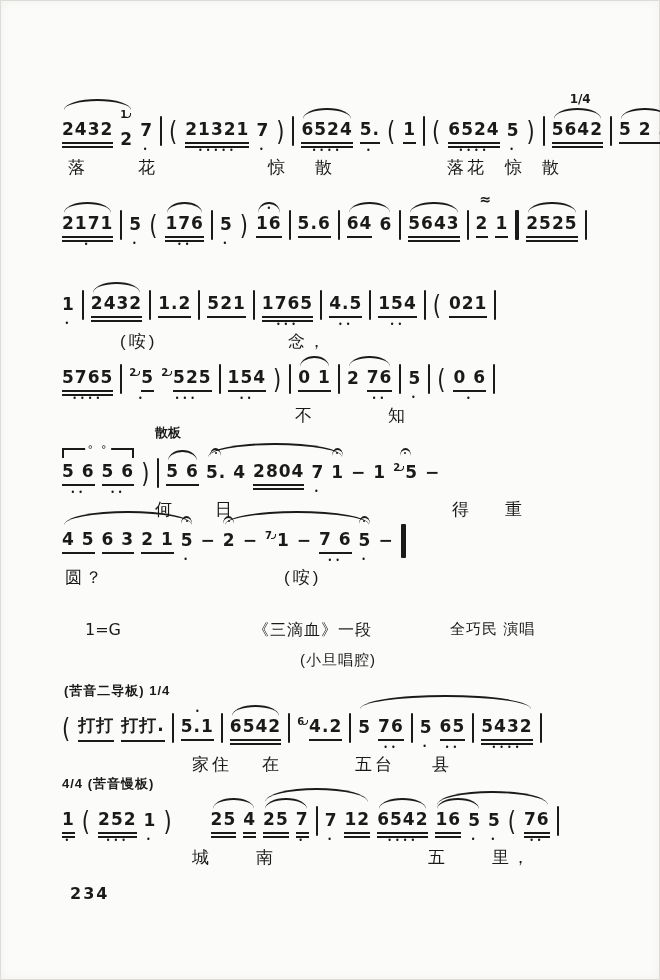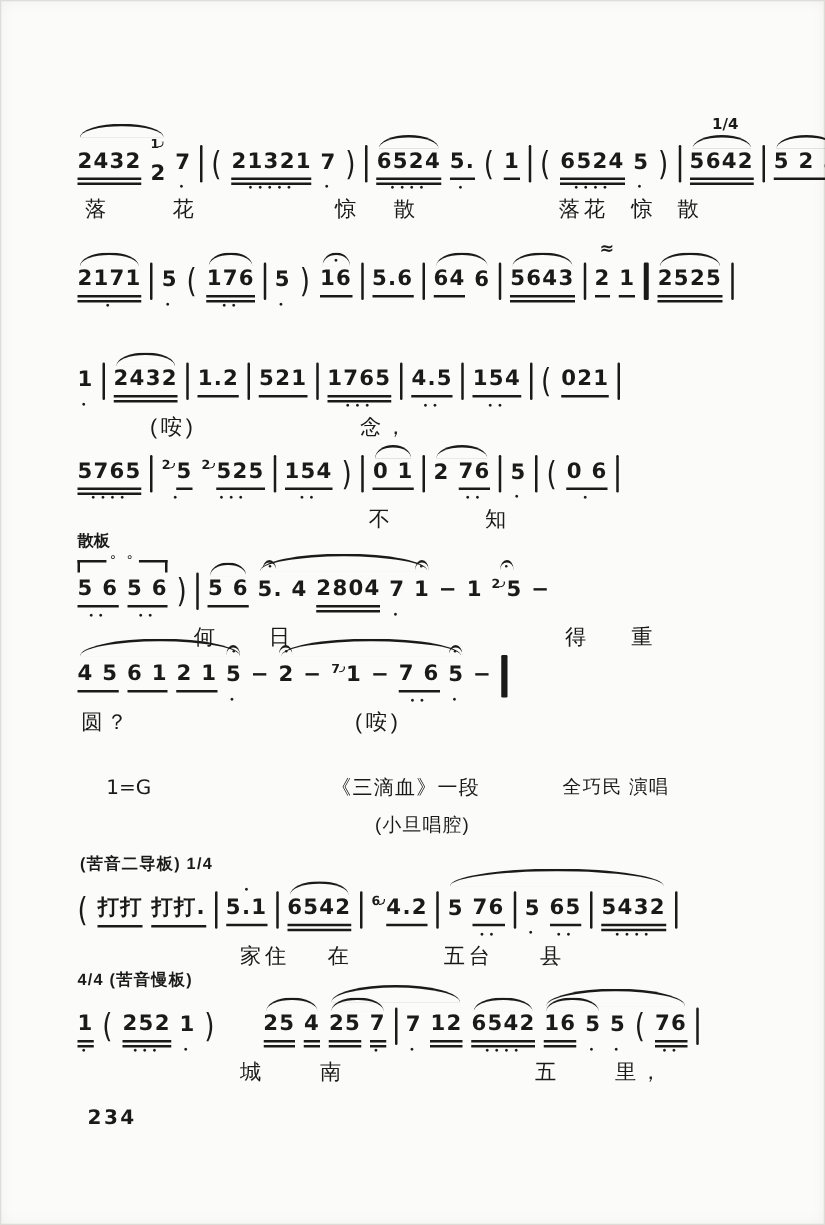--- a/index.html
+++ b/index.html
@@ -46,21 +46,21 @@
   .hs{position:absolute;font-size:15px;letter-spacing:1px;}
   .marker{position:absolute;font-size:13px;font-weight:bold;font-family:"Liberation Sans",sans-serif;letter-spacing:1px;}
   .pagenum{position:absolute;left:70px;top:884px;font-size:16px;font-weight:bold;letter-spacing:2px;}
 </style>
 </head>
 <body>
 
 <div class="page">
   <div class="headerrow" style="top:620px;height:28px">
     <span class="hk" style="left:23px">1=G</span>
-    <span class="ht" style="left:203px">《三滴血》一段</span>
+    <span class="ht" style="left:191px">《三滴血》一段</span>
     <span class="hp" style="left:388px">全巧民 演唱</span>
     <span class="hs" style="left:238px;top:31px">(小旦唱腔)</span>
   </div>
   <div class="marker" style="left:64px;top:682px">(苦音二导板) 1/4</div>
   <div class="marker" style="left:62px;top:775px">4/4 (苦音慢板)</div>
   <div id="systems">
       <div class="system" style="top: 98px;">
         <div class="notes">
           <span class="grp arc">
             <span class="tok"><span class="txt u2">2432</span></span>
@@ -174,21 +174,21 @@
           <span class="tok paren"><span class="txt">(</span></span>
           <span class="tok"><span class="txt u1">0 6</span><span class="db">•</span></span>
           <span class="bar"></span>
         </div>
         <div class="lyrics">
           <span class="lyric" style="left: 233px;">不</span>
           <span class="lyric" style="left: 326px;">知</span>
         </div>
       </div>
       <div class="system" style="top: 424px;">
-        <div class="syslabel" style="">散板</div>
+        <div class="syslabel" style="margin-left: 93px;">散板</div>
         <div class="notes">
           <span class="grp bracket">
             <span class="tok"><span class="txt u1">5 6</span><span class="db">••</span></span>
             <span class="tok"><span class="txt u1">5 6</span><span class="db">••</span></span>
           </span>
           <span class="tok paren"><span class="txt">)</span></span>
           <span class="bar"></span>
           <span class="tok arc"><span class="txt u1">5 6</span></span>
           <span class="grp arc hi">
             <span class="tok"><span class="fermata"></span><span class="txt">5.</span></span>
@@ -206,21 +206,21 @@
           <span class="lyric" style="left: 93px;">何</span>
           <span class="lyric" style="left: 153px;">日</span>
           <span class="lyric" style="left: 390px;">得</span>
           <span class="lyric" style="left: 443px;">重</span>
         </div>
       </div>
       <div class="system" style="top: 508px;">
         <div class="notes">
           <span class="grp arc hi">
             <span class="tok"><span class="txt u1">4 5</span></span>
-            <span class="tok"><span class="txt u1">6 1</span></span>
+            <span class="tok"><span class="txt u1">6 3</span></span>
             <span class="tok"><span class="txt u1">2 1</span></span>
             <span class="tok"><span class="fermata"></span><span class="txt">5</span><span class="db">•</span></span>
           </span>
           <span class="tok"><span class="txt">−</span></span>
           <span class="grp arc hi">
             <span class="tok"><span class="fermata"></span><span class="txt">2</span></span>
             <span class="tok"><span class="txt">−</span></span>
             <span class="tok"><span class="grace">7</span><span class="txt">1</span></span>
             <span class="tok"><span class="txt">−</span></span>
             <span class="tok"><span class="txt u1">7 6</span><span class="db">••</span></span>

